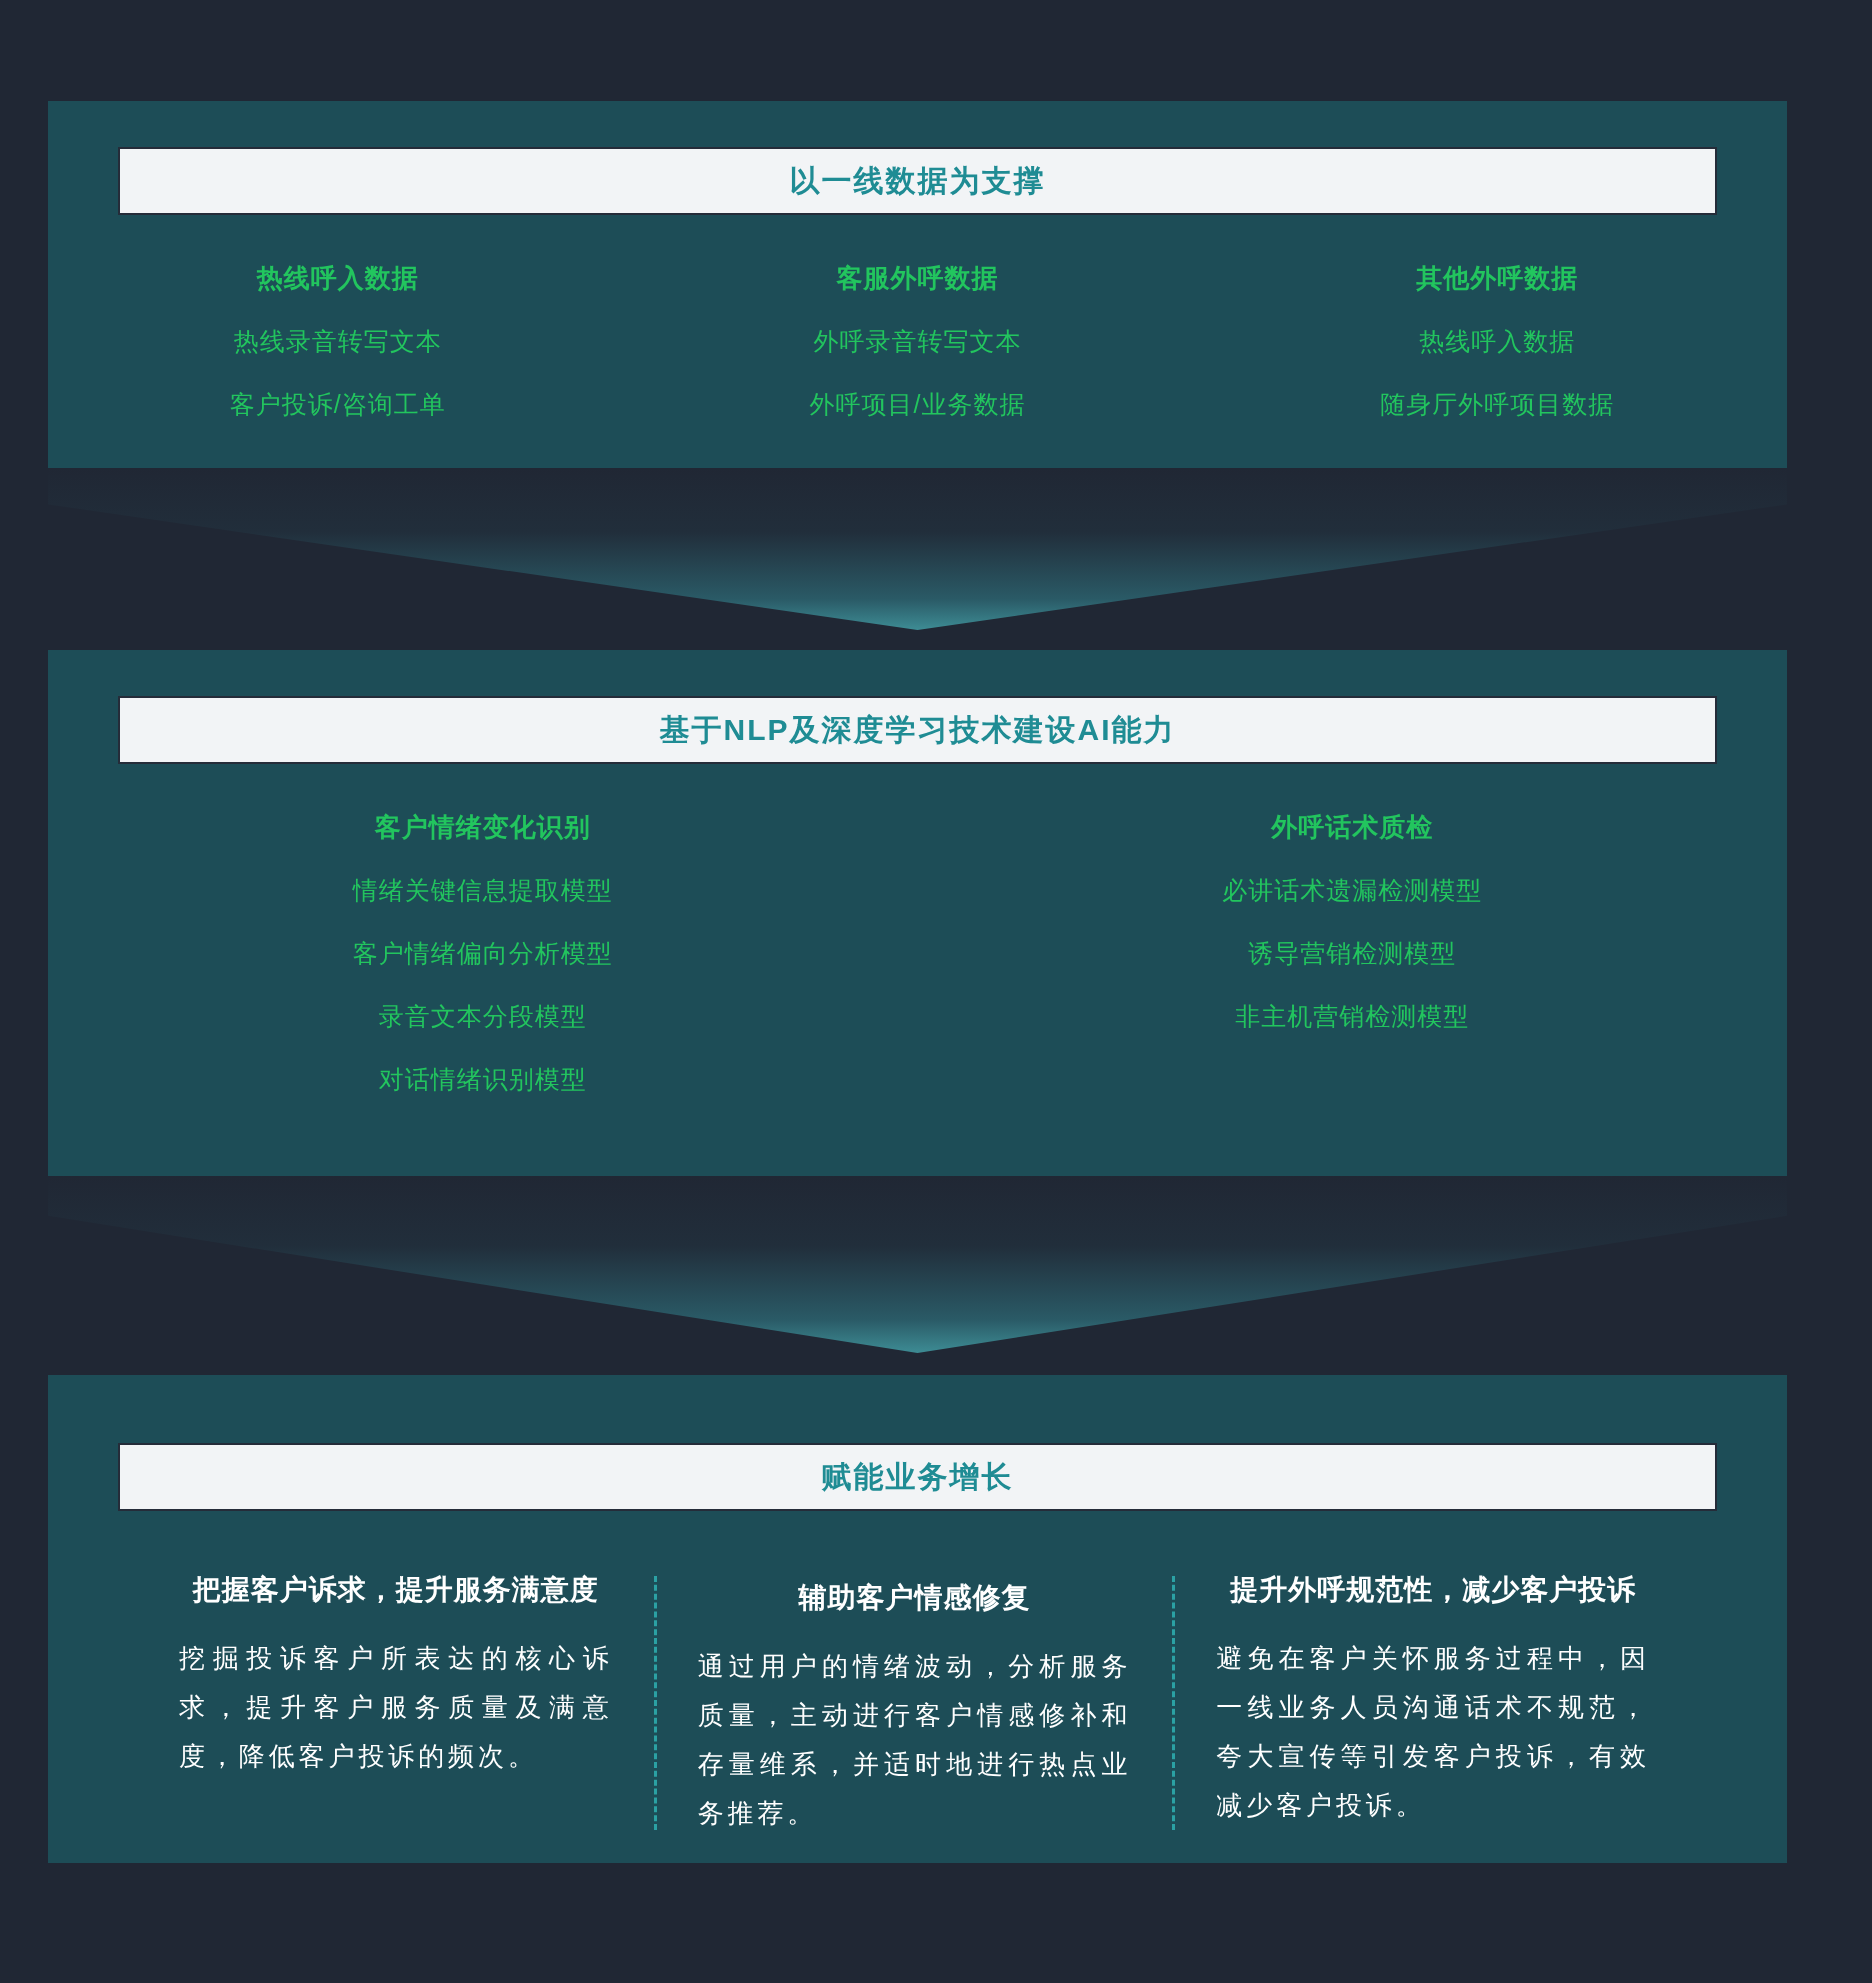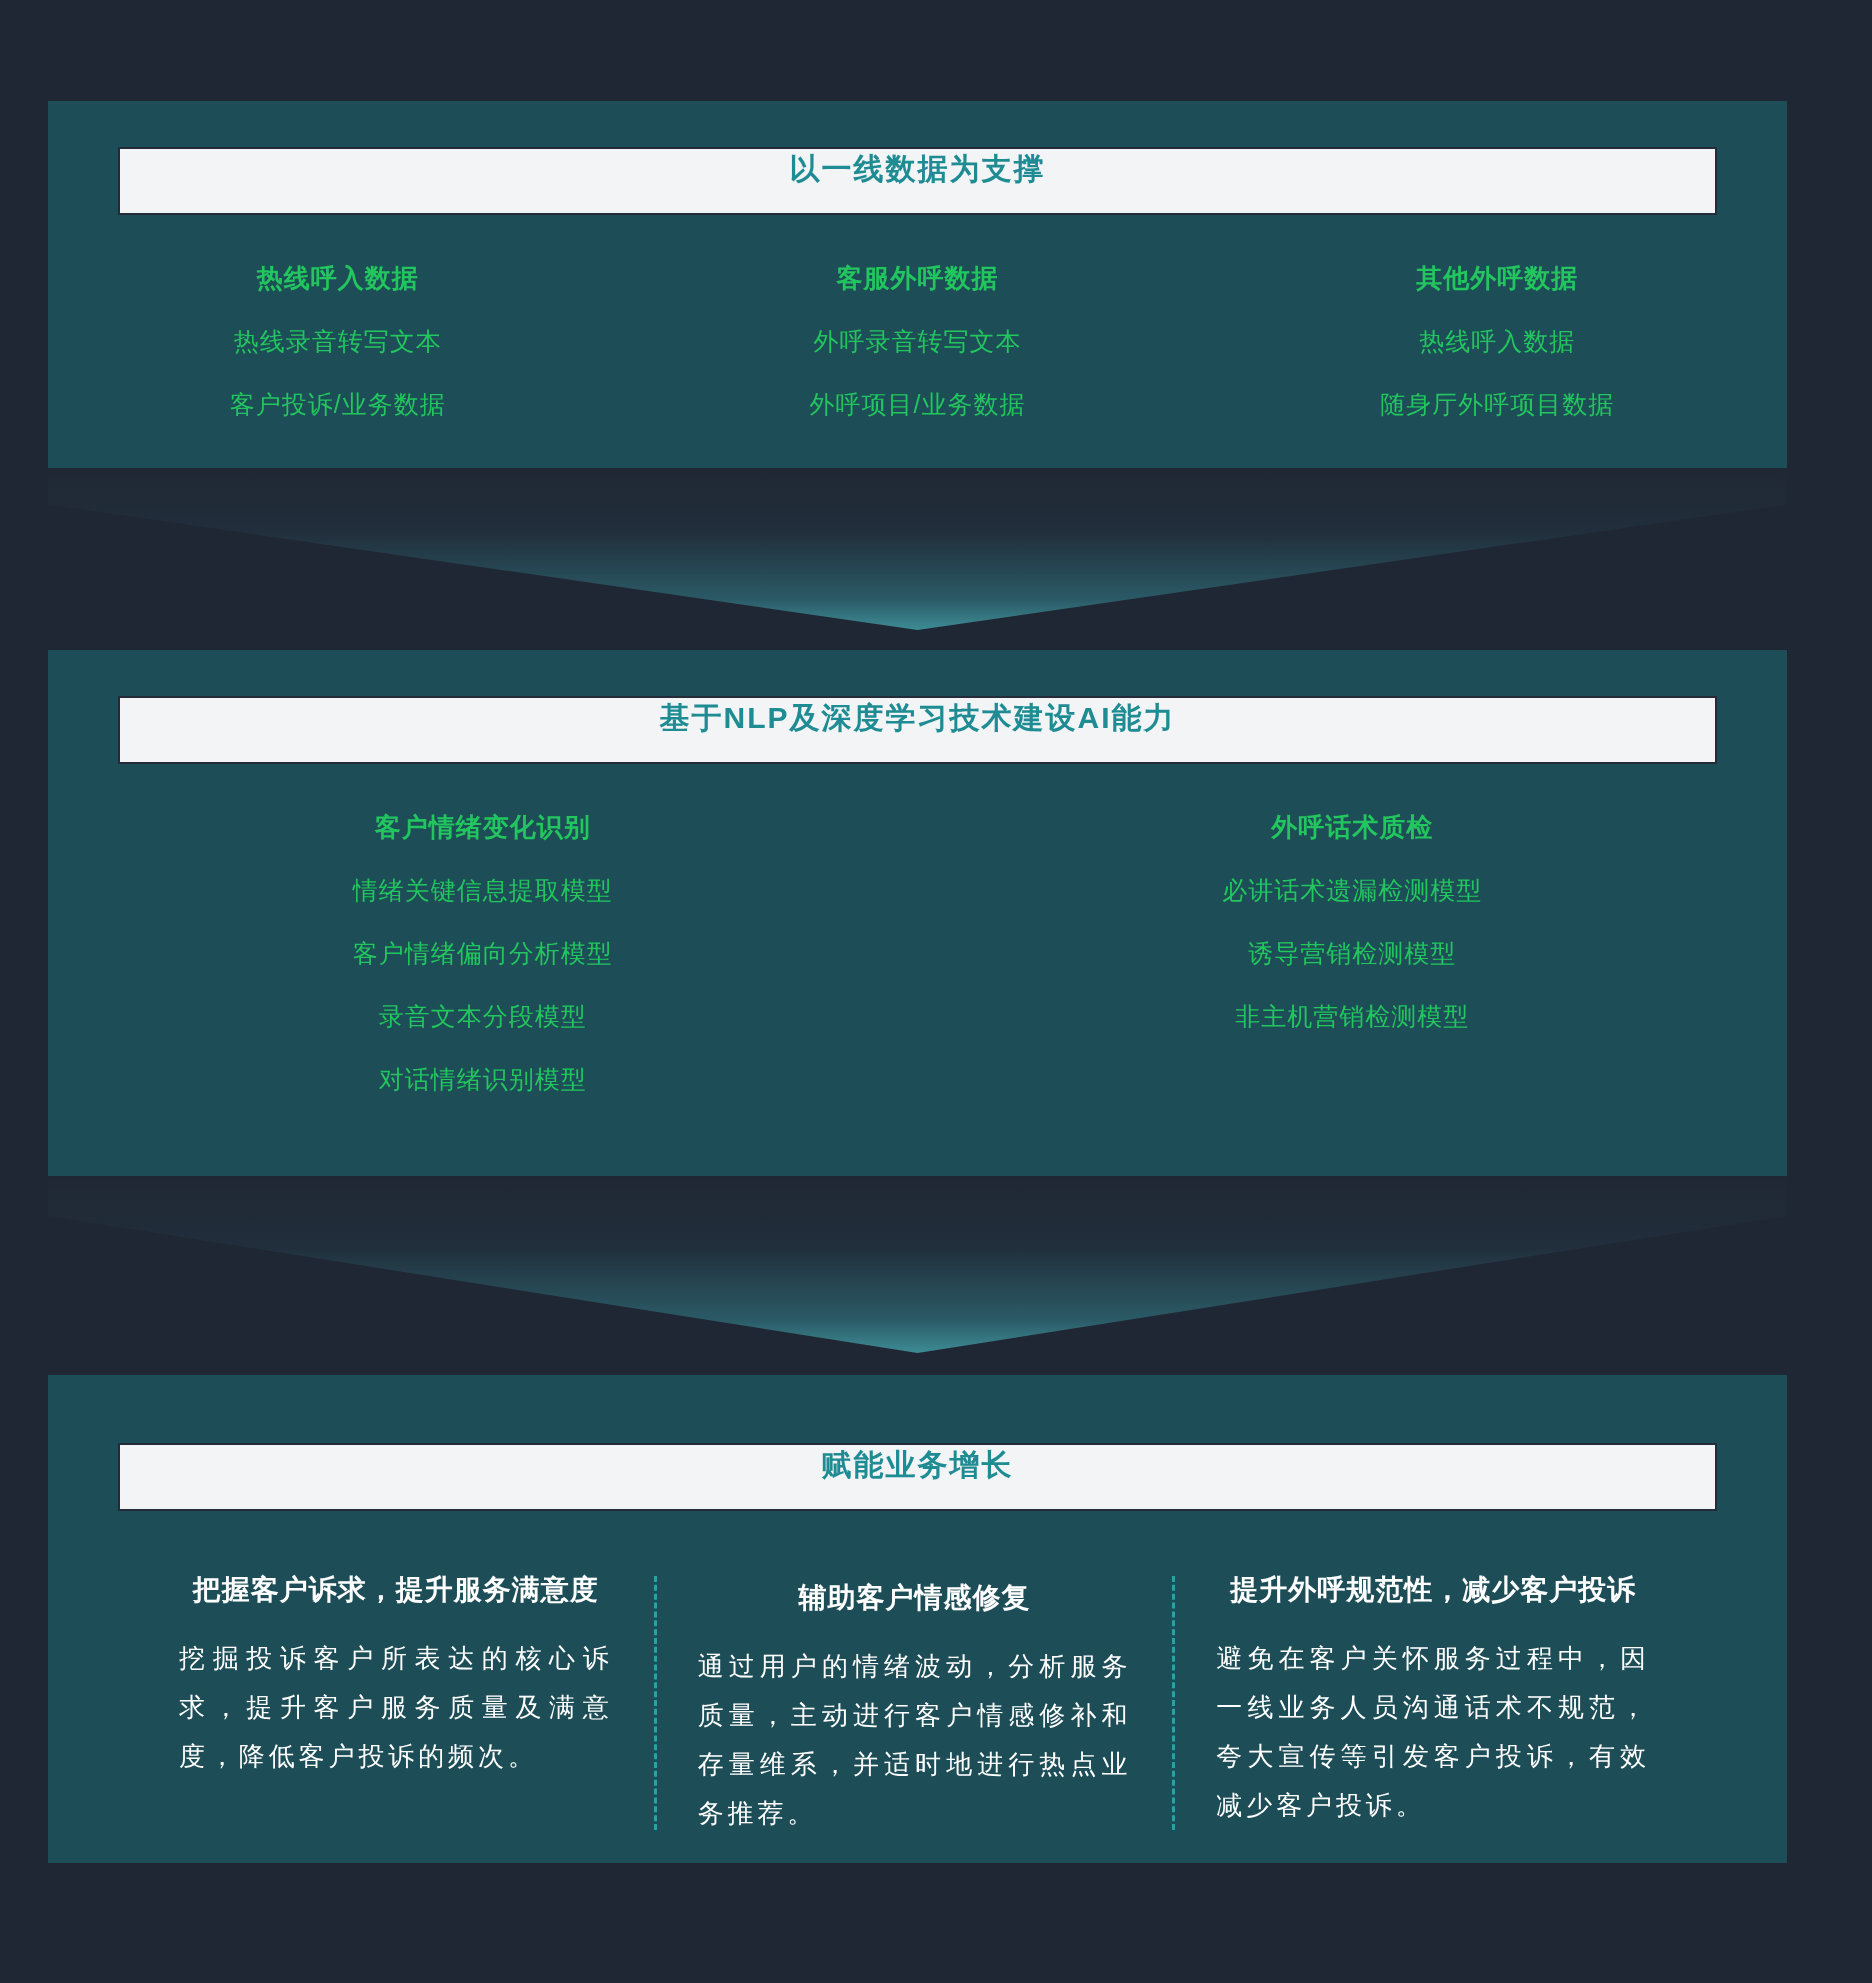--- a/index.html
+++ b/index.html
@@ -13,21 +13,21 @@
   
   .panel { position:absolute; left:48px; width:1739px; background:#1D4D57; }
   .panel1 { top:101px;  height:367px; }
   .panel2 { top:650px;  height:526px; }
   .panel3 { top:1375px; height:488px; }
 
   
   .title-bar {
     position:absolute; left:70px; right:70px; height:68px;
     background:#F2F4F6; border:2px solid #252C39; box-sizing:border-box;
-    display:flex; align-items:flex-start; justify-content:center;
+    display:flex; align-items:center; justify-content:center;
   }
   .panel1 .title-bar, .panel2 .title-bar { top:46px; }
   .panel3 .title-bar { top:68px; }
   .title-text {
     margin:0; font-size:30px; font-weight:bold; letter-spacing:2px;
     color:#1F8C94;
   }
 
   
   .cols { position:absolute; top:146px; left:0; right:0; display:flex; }
@@ -66,21 +66,21 @@
 <div class="stage">
 
   <section class="panel panel1">
     <div class="title-bar">
       <h2 class="title-text">以一线数据为支撑</h2>
     </div>
     <div class="cols">
       <div class="col">
         <div class="col-header">热线呼入数据</div>
         <div class="col-item">热线录音转写文本</div>
-        <div class="col-item">客户投诉/业务数据</div>
+        <div class="col-item">客户投诉/咨询工单</div>
       </div>
       <div class="col">
         <div class="col-header">客服外呼数据</div>
         <div class="col-item">外呼录音转写文本</div>
         <div class="col-item">外呼项目/业务数据</div>
       </div>
       <div class="col">
         <div class="col-header">其他外呼数据</div>
         <div class="col-item">热线呼入数据</div>
         <div class="col-item">随身厅外呼项目数据</div>

